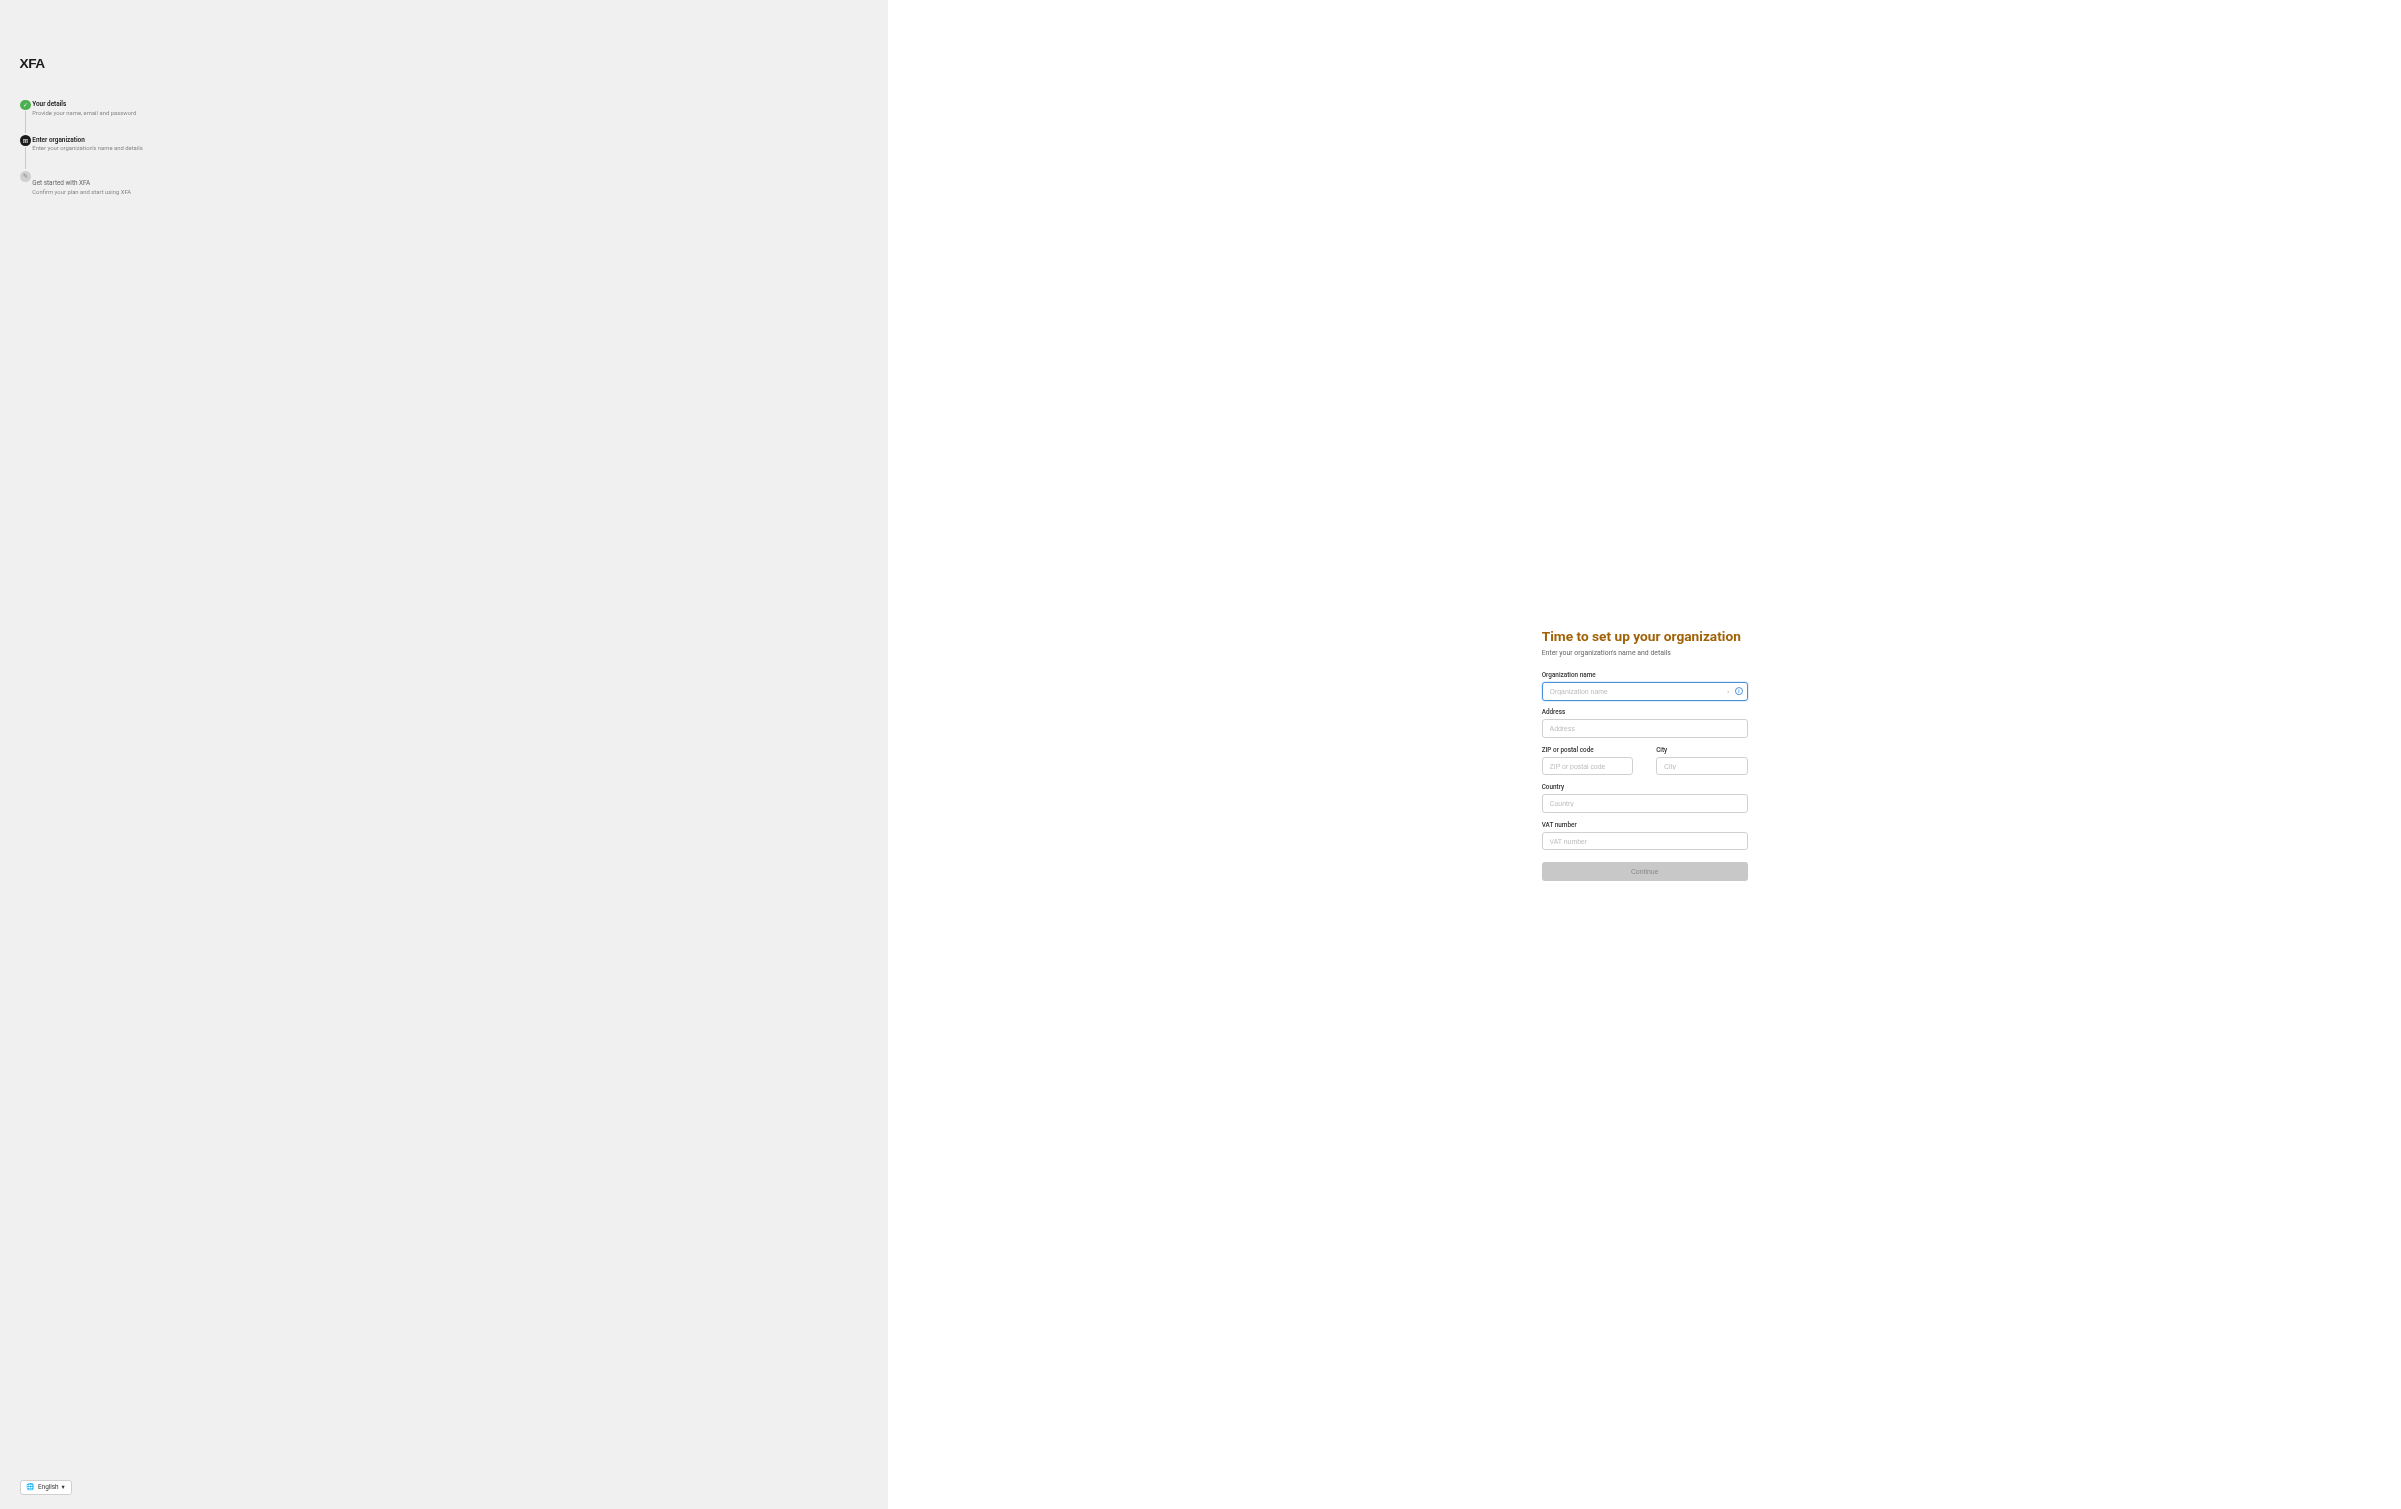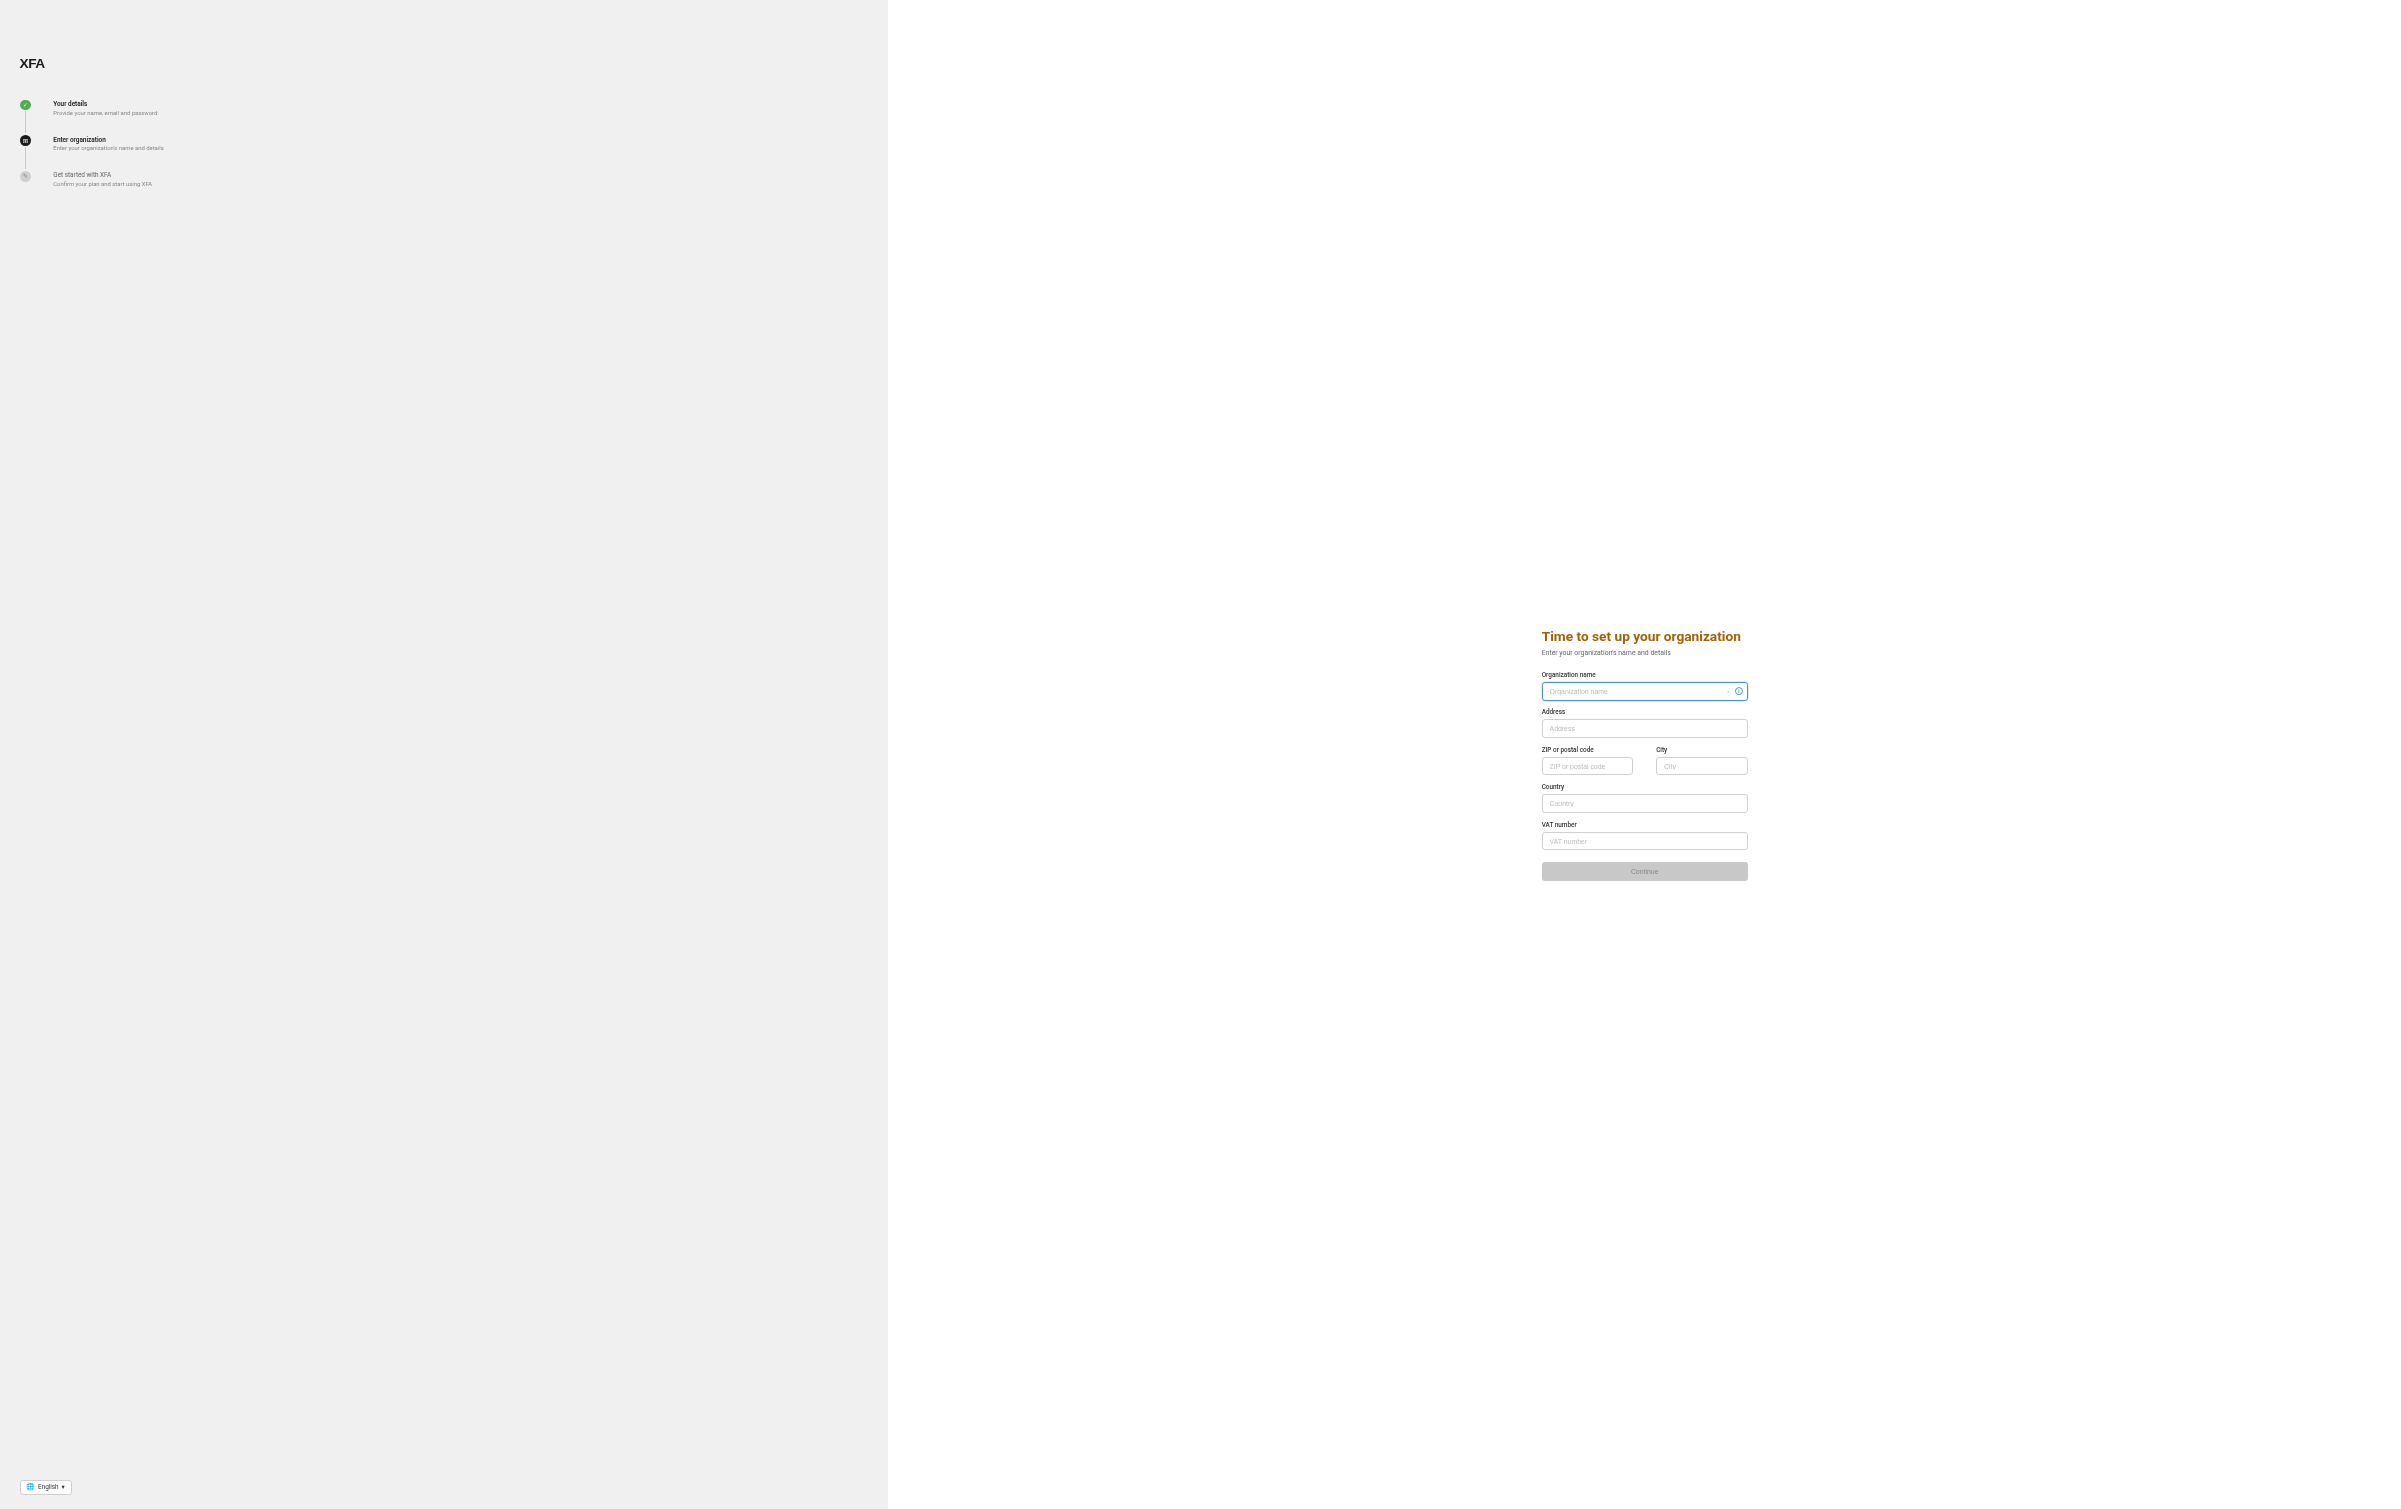--- a/index.html
+++ b/index.html
@@ -37,21 +37,21 @@
 
     .steps-container {
       display: flex;
       flex-direction: column;
       gap: 0;
     }
 
     .step-item {
       display: flex;
       align-items: flex-start;
-      gap: 22px;
+      gap: 1px;
       position: relative;
     }
 
     .step-indicator-col {
       display: flex;
       flex-direction: column;
       align-items: center;
       width: 11.7px;
       flex-shrink: 0;
     }
@@ -98,20 +98,21 @@
     .step-title {
       font-size: 6.4px;
       font-weight: 600;
       color: #1a1a1a;
       margin-bottom: 1.5px;
     }
 
     .step-title.inactive {
       color: #666;
       font-weight: 400;
+      margin-top: 8px;
     }
 
     .step-desc {
       font-size: 5.9px;
       color: #888;
     }
 
     
     .language-selector {
       position: absolute;

